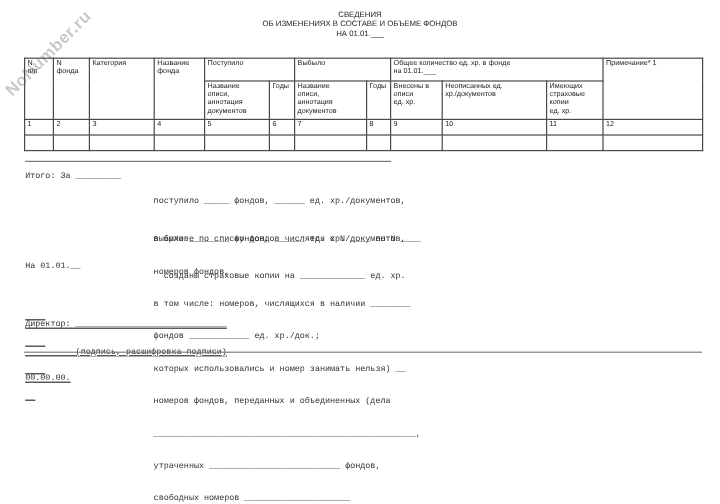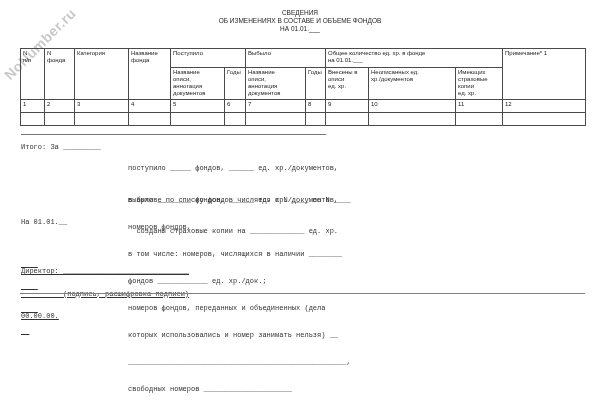--- a/index.html
+++ b/index.html
@@ -150,23 +150,24 @@
     <div>выбыло ________ фондов, ______ ед. хр./документов,</div>
     <div>созданы страховые копии на _____________ ед. хр.</div>
   </div>
 
   <div class="mono ondate-label">На 01.01.__</div>
   <div class="mono ondate-lines">
     <div>в архиве по списку фондов числятся с N ____ по N ____</div>
     <div>номеров фондов,</div>
     <div>в том числе: номеров, числящихся в наличии ________</div>
     <div>фондов ____________ ед. хр./док.;</div>
+    <div>которых использовались и номер занимать нельзя) __</div>
     <div>номеров фондов, переданных и объединенных (дела</div>
-    <div>которых использовались и номер занимать нельзя) __</div>
     <div>____________________________________________________,</div>
+    <div>утраченных __________________________ фондов,</div>
     <div>свободных номеров _____________________</div>
   </div>
 
   <div class="mono signature">
     <div>Директор: ______________________________</div>
     <div>          (подпись, расшифровка подписи)</div>
     <div>00.00.00.</div>
   </div>
 
   <div class="hr-full"></div>

